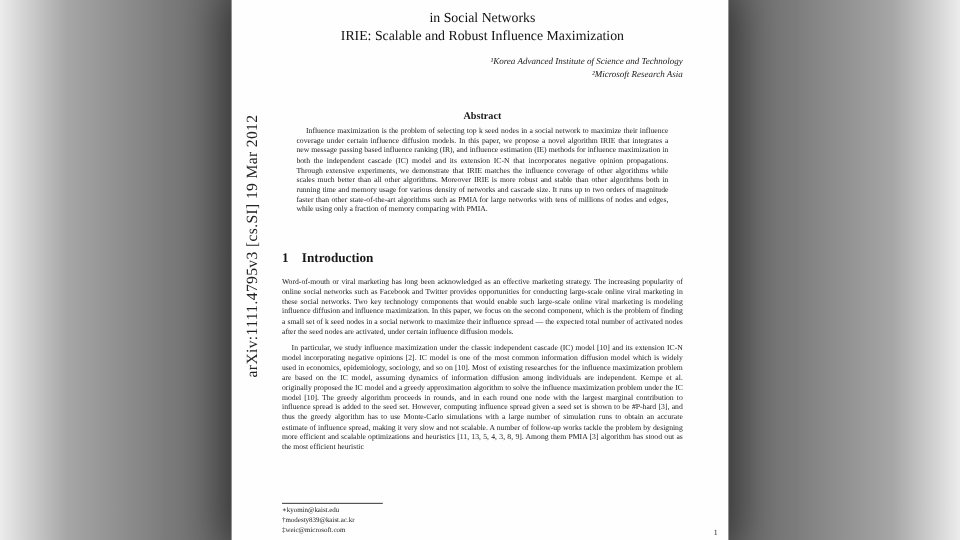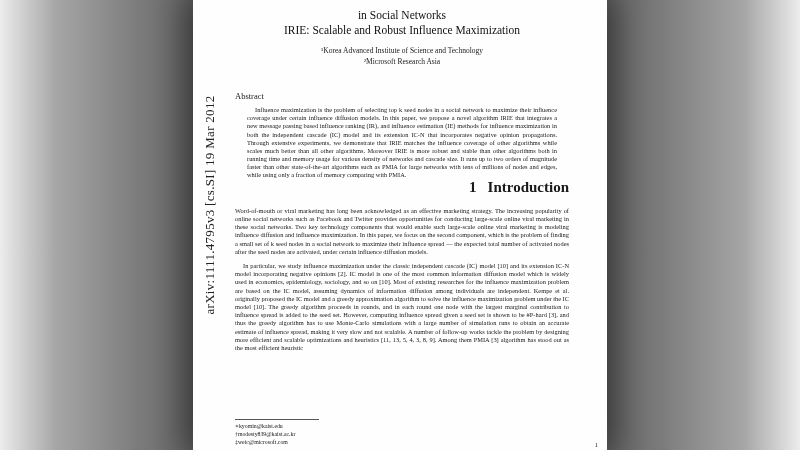--- a/index.html
+++ b/index.html
@@ -46,44 +46,45 @@
   }
 
   .authors {
     margin-top: 10px;
     text-align: center;
     font-size: 8.5px;
   }
 
   .affiliations {
     margin-top: 8px;
-    text-align: center;
+    text-align: right;
     font-size: 7.5px;
     line-height: 1.4;
+    font-style: italic;
   }
 
   .abstract-heading {
     margin-top: 24px;
-    text-align: left;
+    text-align: center;
     font-size: 8.5px;
-    font-weight: normal;
+    font-weight: bold;
   }
 
   .abstract-body {
     margin: 5px 12px 0 12px;
     font-size: 6.4px;
     line-height: 1.26;
     text-align: justify;
     text-indent: 8px;
   }
 
   .section-heading {
-    font-size: 15px;
+    margin-top: 30px;
+    font-size: 11px;
     font-weight: bold;
-    text-align: right;
   }
   .section-heading .sec-num { margin-right: 11px; }
 
   .body-para {
     margin-top: 11px;
     font-size: 6.4px;
     line-height: 1.28;
     text-align: justify;
   }
   .body-para.indent {

